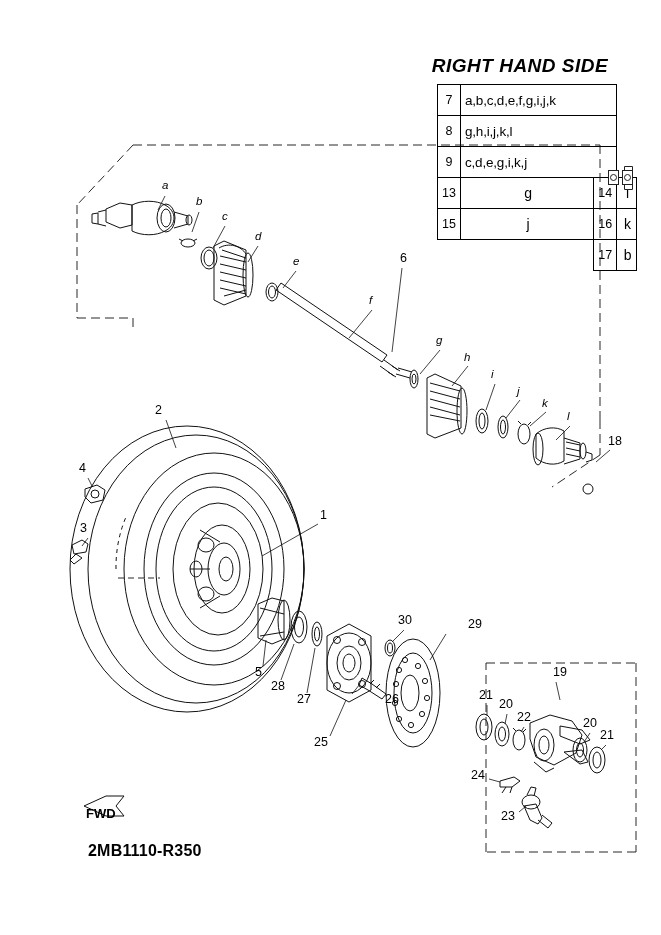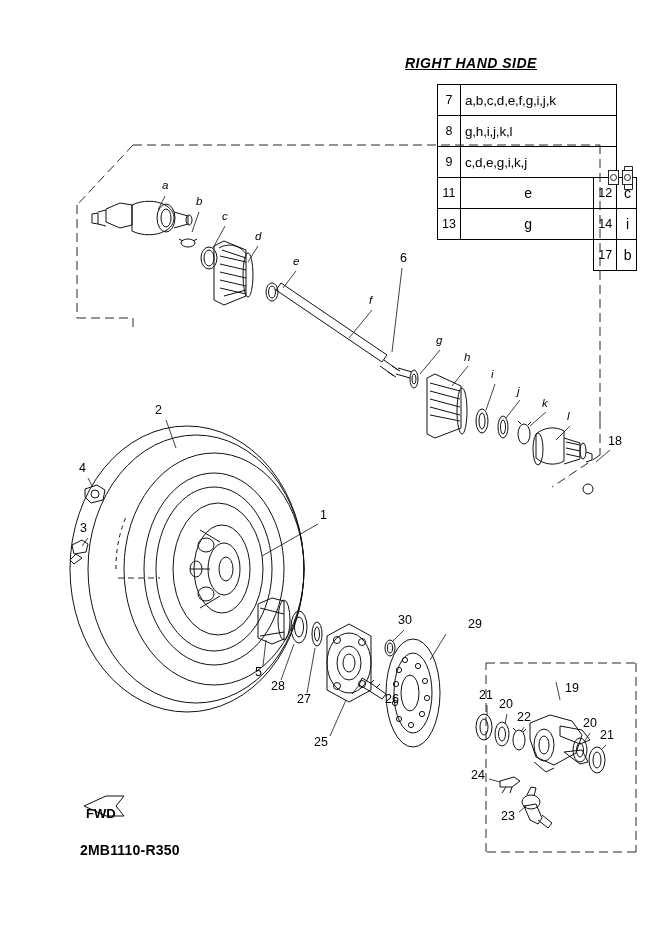--- a/index.html
+++ b/index.html
@@ -23,27 +23,26 @@
   svg.diagram {
     position: absolute;
     left: 0; top: 0;
     width: 661px; height: 935px;
   }
   .title {
     position: absolute;
     left: 405px;
     top: 55px;
     width: 230px;
-    text-align: left;
+    text-align: center;
     font-style: italic;
     font-weight: bold;
-    font-size: 14px;
+    font-size: 19px;
     letter-spacing: 0.5px;
     white-space: nowrap;
-    text-decoration: underline;
   }
   
   .legend {
     position: absolute;
     left: 437px;
     top: 84px;
     width: 200px;
     border-collapse: collapse;
     background: #fff;
   }
@@ -120,23 +119,23 @@
   .lbl.sm { font-size: 11.5px; font-style: italic; }
   .fwd {
     position: absolute;
     left: 86px;
     top: 806px;
     font-size: 13px;
     font-weight: bold;
   }
   .partno {
     position: absolute;
-    left: 80px;
+    left: 88px;
     top: 842px;
-    font-size: 14px;
+    font-size: 16px;
     font-weight: bold;
     letter-spacing: 0.2px;
     text-align: center;
   }
 </style>
 </head>
 <body>
 
 <div id="page">
 
@@ -167,30 +166,30 @@
       <td class="val left" colspan="2">
         <span>c,d,e,g,i,k,j</span>
         <span class="icnwrap">
           <span class="glyph nut"></span>
           <span class="glyph nut"></span>
         </span>
       </td>
     </tr>
 
     <tr>
-      <td class="num">11</td>
-      <td class="val">e</td>
-      <td class="num">12</td>
-      <td class="val">c</td>
-    </tr>
-    <tr>
       <td class="num">13</td>
       <td class="val">g</td>
       <td class="num">14</td>
       <td class="val">i</td>
+    </tr>
+    <tr>
+      <td class="num">15</td>
+      <td class="val">j</td>
+      <td class="num">16</td>
+      <td class="val">k</td>
     </tr>
     <tr>
       <td style="border:none"></td>
       <td style="border:none"></td>
       <td class="num">17</td>
       <td class="val">b</td>
     </tr>
   </tbody>
     </table>
 
@@ -478,21 +477,21 @@
   <div class="lbl" style="left:79px; top:462px;">4</div>
   <div class="lbl" style="left:80px; top:522px;">3</div>
   <div class="lbl" style="left:320px; top:509px;">1</div>
   <div class="lbl" style="left:255px; top:666px;">5</div>
   <div class="lbl" style="left:271px; top:680px;">28</div>
   <div class="lbl" style="left:297px; top:693px;">27</div>
   <div class="lbl" style="left:342px; top:693px;margin-left:43px;">26</div>
   <div class="lbl" style="left:314px; top:736px;">25</div>
   <div class="lbl" style="left:398px; top:614px;">30</div>
   <div class="lbl" style="left:468px; top:618px;">29</div>
-  <div class="lbl" style="left:553px; top:682px;margin-left:12px;">19</div>
+  <div class="lbl" style="left:553px; top:666px;">19</div>
   <div class="lbl" style="left:479px; top:689px;">21</div>
   <div class="lbl" style="left:499px; top:698px;">20</div>
   <div class="lbl" style="left:517px; top:711px;">22</div>
   <div class="lbl" style="left:583px; top:717px;">20</div>
   <div class="lbl" style="left:600px; top:729px;">21</div>
   <div class="lbl" style="left:471px; top:769px;">24</div>
   <div class="lbl" style="left:501px; top:810px;">23</div>
 
   <div class="fwd">FWD</div>
   <div class="partno">2MB1110-R350</div>

